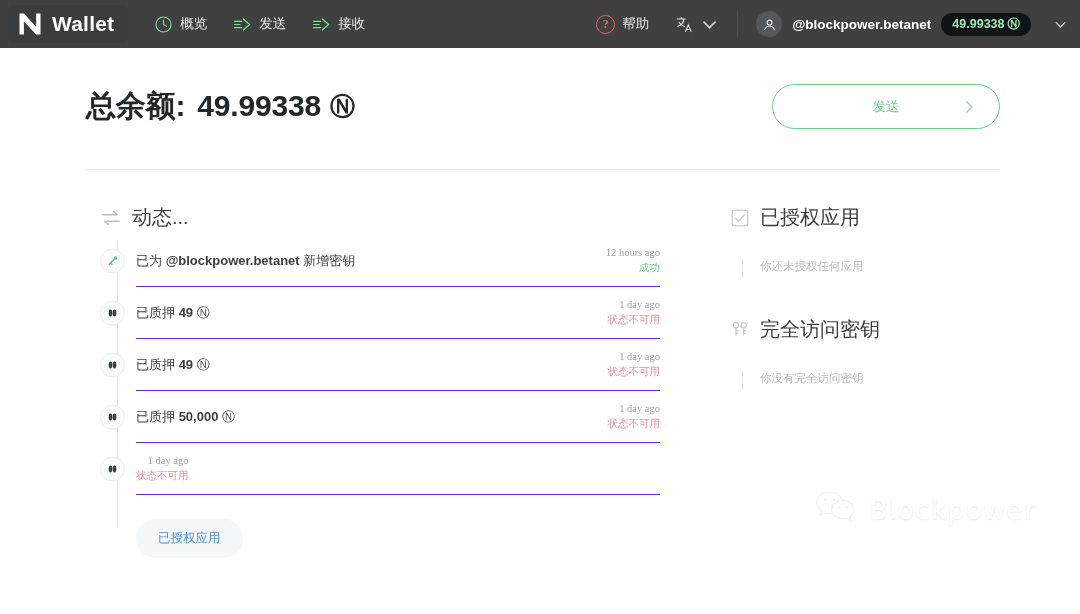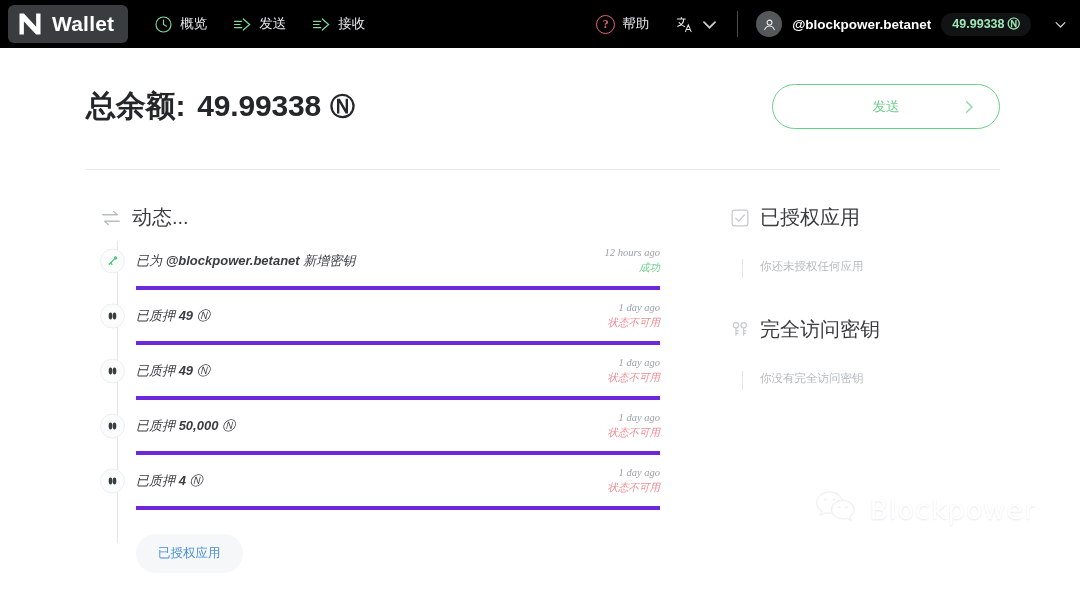--- a/index.html
+++ b/index.html
@@ -6,21 +6,21 @@
   html, body {
     width: 1080px; height: 614px;
     font-family: "Liberation Sans", "DejaVu Sans", sans-serif;
     background: #ffffff;
     overflow: hidden;
   }
 
   
   .topbar {
     height: 48px;
-    background: #000000;
+    background: #404040;
     display: flex;
     align-items: center;
     padding: 0 12px 0 0;
     position: relative;
   }
   .brand {
     display: flex; align-items: center;
     background: #3a3d40;
     border-radius: 6px;
     height: 38px;
@@ -111,25 +111,24 @@
 
   .timeline { position: relative; padding-left: 0; }
   .tl-line {
     position: absolute; left: 17px; top: 6px; bottom: 30px;
     width: 1px; background: #e4e7ea;
   }
 
   .act-row {
     display: flex; align-items: center;
     padding: 12px 0 11px 0;
-    border-bottom: 4px solid #6d28d9;
+    border-bottom: 1px solid #6d28d9;
     position: relative;
     margin-left: 36px;
     cursor: pointer;
-    font-style: italic;
   }
   .act-icon {
     position: absolute; left: -36px; top: 50%; transform: translateY(-50%);
     width: 25px; height: 25px; border-radius: 50%;
     background: #fbfcfc; border: 1px solid #eceff1;
     display: flex; align-items: center; justify-content: center;
   }
   .act-icon svg { display: block; }
   .act-text { font-size: 13px; color: #3a3d40; flex: 1 1 auto; }
   .act-text b { font-weight: 700; }
@@ -362,23 +361,20 @@
           </div>
         </div>
 
         <div class="act-row">
           <span class="act-icon">
             <svg width="13" height="13" viewBox="0 0 24 24" fill="#3a3d40">
               <ellipse cx="8.3" cy="12" rx="3.4" ry="6.4"></ellipse>
               <ellipse cx="15.7" cy="12" rx="3.4" ry="6.4"></ellipse>
             </svg>
           </span>
-          <div class="act-text">
-            <span>已质押 </span><b>4</b><span> Ⓝ</span>
-          </div>
           <div class="act-meta">
             <div class="act-time">1 day ago</div>
             <div class="act-status st-bad">状态不可用</div>
           </div>
         </div>
 
         <div class="viewall-wrap">
           <button class="viewall">已授权应用</button>
         </div>
       </div>

